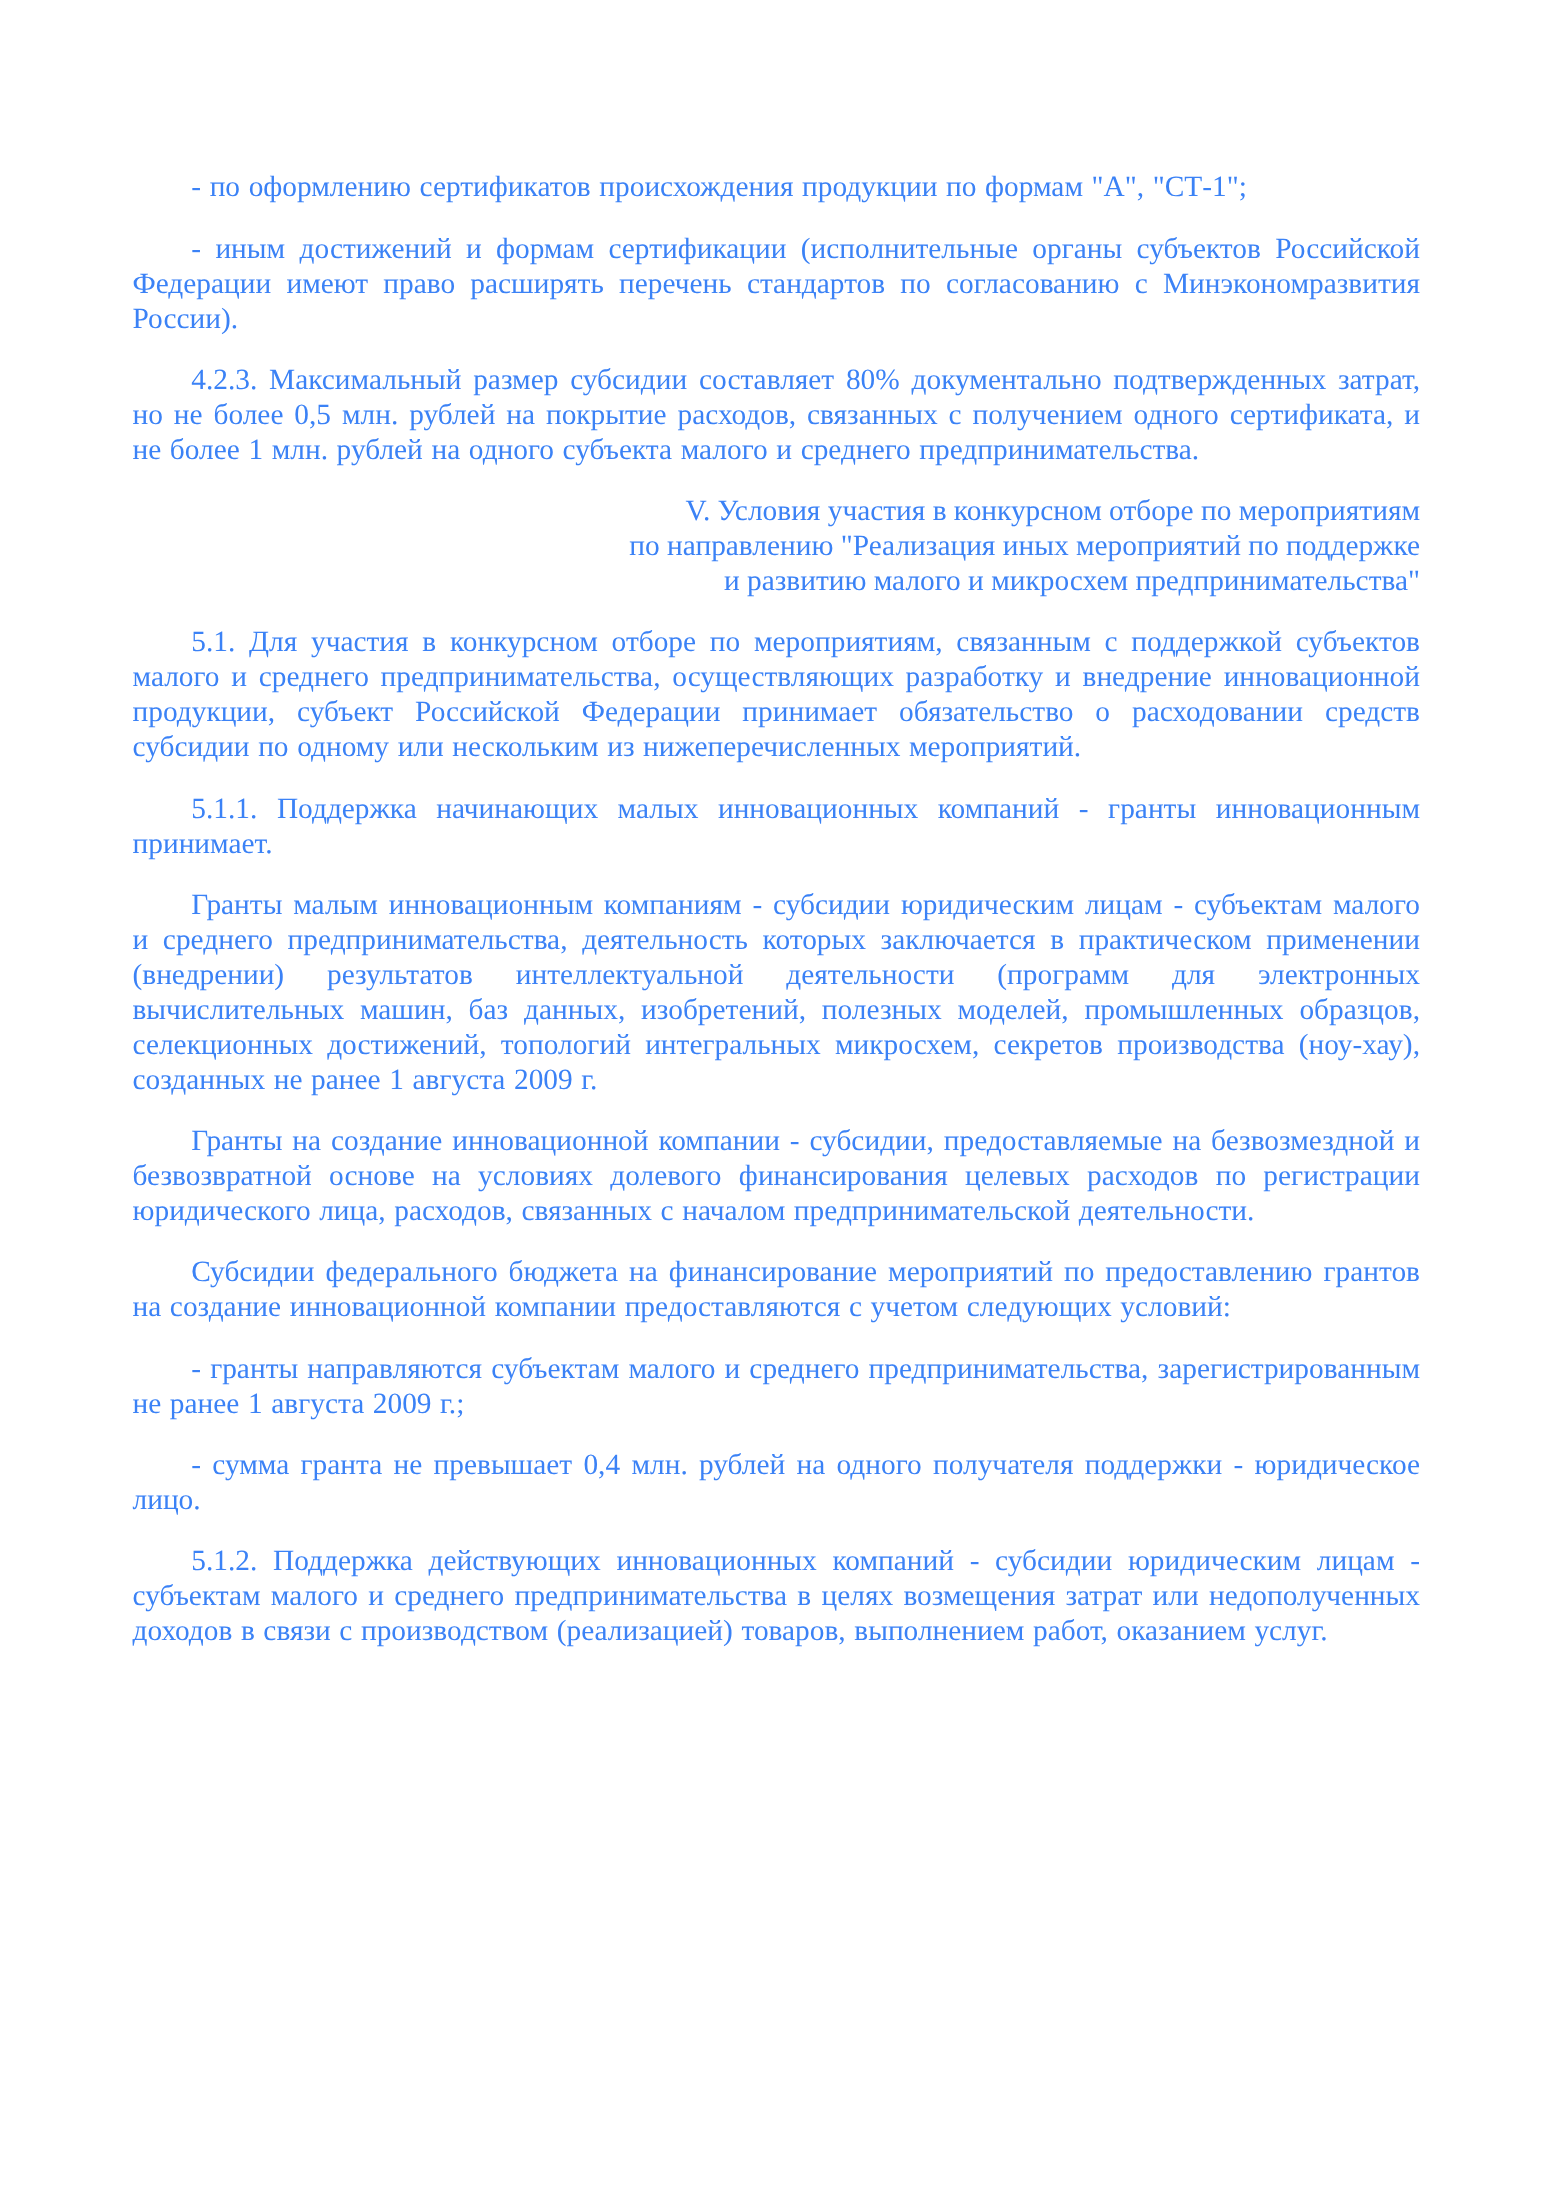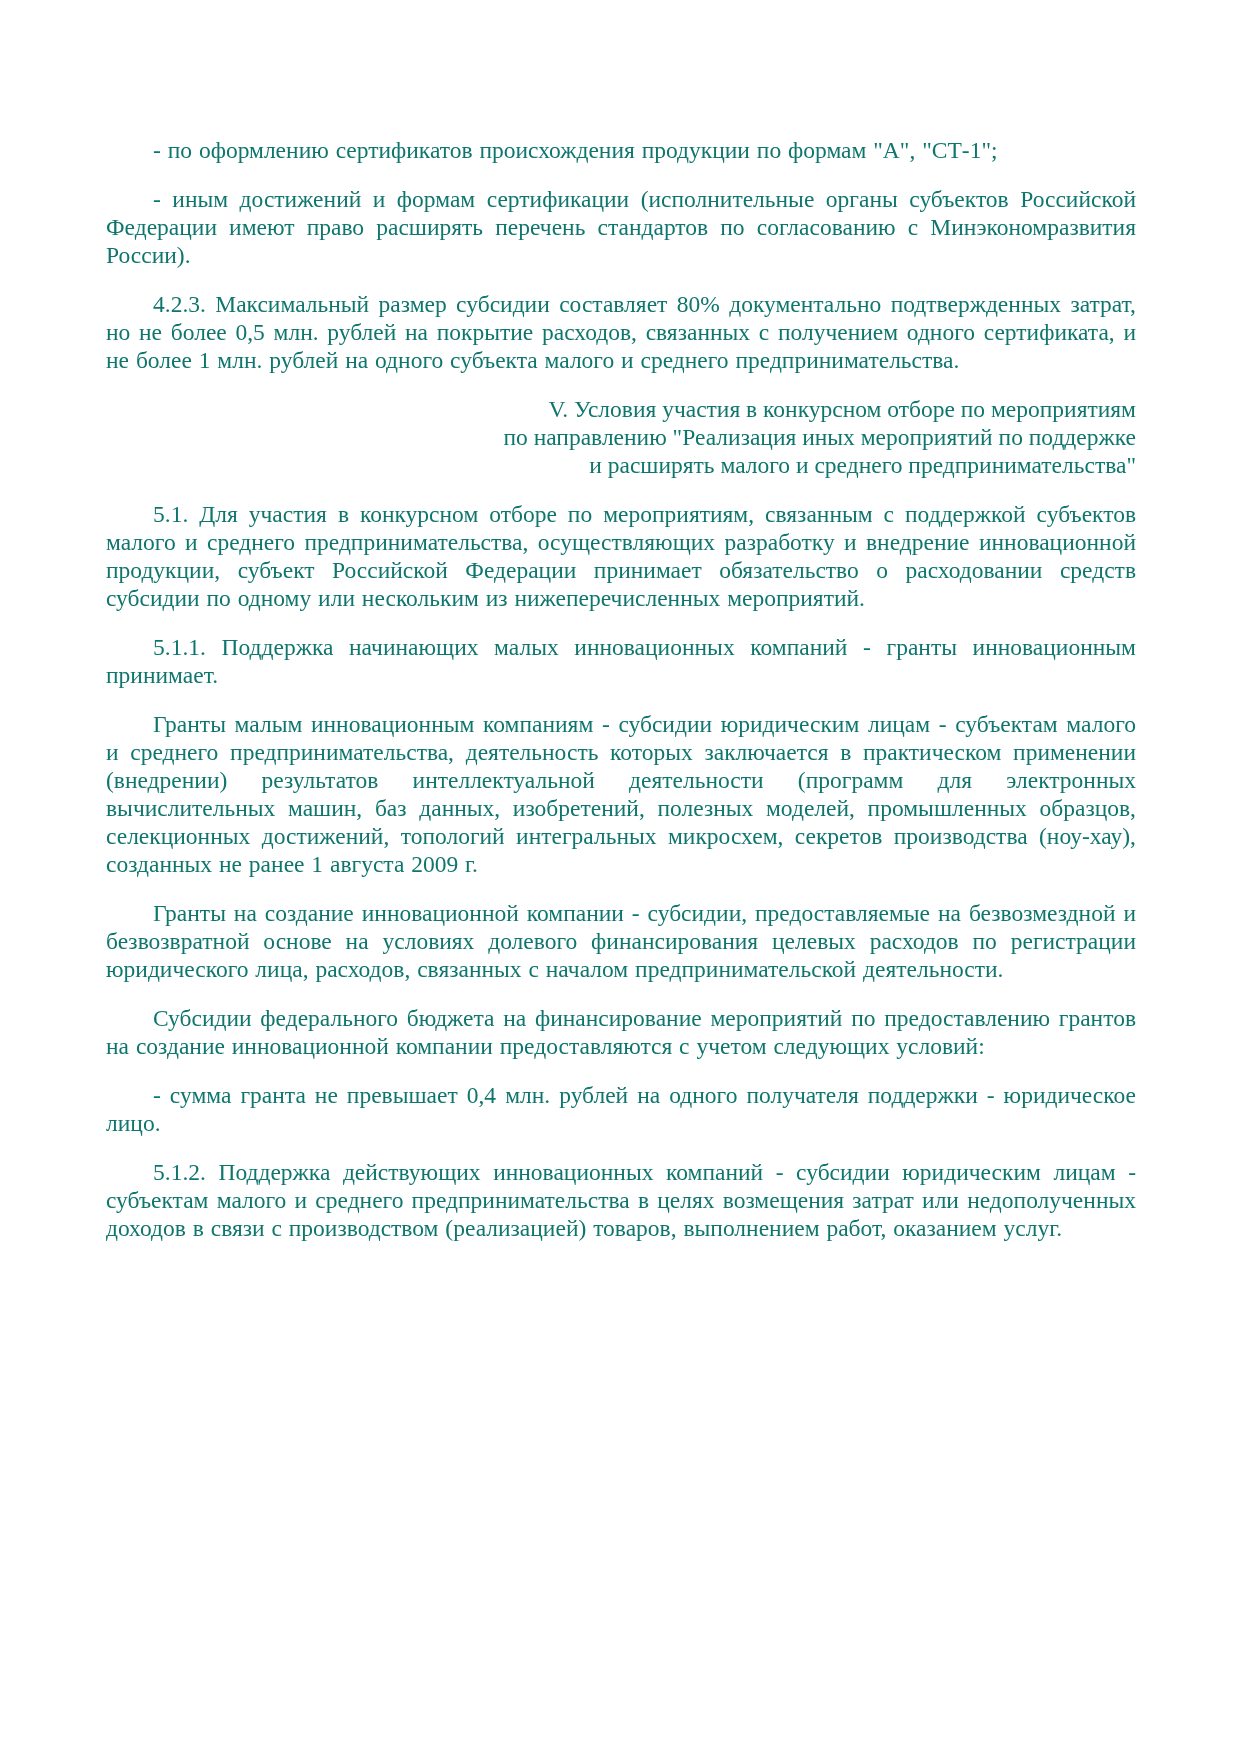--- a/index.html
+++ b/index.html
@@ -10,21 +10,21 @@
   .page {
     position: relative;
     width: 1240px;
     min-height: 1754px;
     box-sizing: border-box;
     background: #ffffff;
     padding: 136px 104px 60px 106px;
     font-family: "Liberation Serif", "DejaVu Serif", serif;
     font-size: 23.5px;
     line-height: 28px;
-    color: #0f766e;
+    color: #3b82f6;
   }
   .para {
     margin: 0 0 21px 0;
     text-align: justify;
     text-indent: 47px;
     word-spacing: 1px;
   }
   .para.last {
     margin-bottom: 0;
   }
@@ -43,32 +43,33 @@
 
   <p class="para">- по оформлению сертификатов происхождения продукции по формам "А", "СТ-1";</p>
 
   <p class="para">- иным достижений и формам сертификации (исполнительные органы субъектов Российской Федерации имеют право расширять перечень стандартов по согласованию с Минэкономразвития России).</p>
 
   <p class="para">4.2.3. Максимальный размер субсидии составляет 80% документально подтвержденных затрат, но не более 0,5 млн. рублей на покрытие расходов, связанных с получением одного сертификата, и не более 1 млн. рублей на одного субъекта малого и среднего предпринимательства.</p>
 
   <div class="heading">
     <div class="heading-line">V. Условия участия в конкурсном отборе по мероприятиям</div>
     <div class="heading-line">по направлению "Реализация иных мероприятий по поддержке</div>
-    <div class="heading-line">и расширять малого и среднего предпринимательства"</div>
+    <div class="heading-line">и развитию малого и микросхем предпринимательства"</div>
   </div>
 
   <p class="para">5.1. Для участия в конкурсном отборе по мероприятиям, связанным с поддержкой субъектов малого и среднего предпринимательства, осуществляющих разработку и внедрение инновационной продукции, субъект Российской Федерации принимает обязательство о расходовании средств субсидии по одному или нескольким из нижеперечисленных мероприятий.</p>
 
   <p class="para">5.1.1. Поддержка начинающих малых инновационных компаний - гранты инновационным принимает.</p>
 
   <p class="para">Гранты малым инновационным компаниям - субсидии юридическим лицам - субъектам малого и среднего предпринимательства, деятельность которых заключается в практическом применении (внедрении) результатов интеллектуальной деятельности (программ для электронных вычислительных машин, баз данных, изобретений, полезных моделей, промышленных образцов, селекционных достижений, топологий интегральных микросхем, секретов производства (ноу-хау), созданных не ранее 1 августа 2009 г.</p>
 
   <p class="para">Гранты на создание инновационной компании - субсидии, предоставляемые на безвозмездной и безвозвратной основе на условиях долевого финансирования целевых расходов по регистрации юридического лица, расходов, связанных с началом предпринимательской деятельности.</p>
 
   <p class="para">Субсидии федерального бюджета на финансирование мероприятий по предоставлению грантов на создание инновационной компании предоставляются с учетом следующих условий:</p>
 
+  <p class="para">- гранты направляются субъектам малого и среднего предпринимательства, зарегистрированным не ранее 1 августа 2009 г.;</p>
 
   <p class="para">- сумма гранта не превышает 0,4 млн. рублей на одного получателя поддержки - юридическое лицо.</p>
 
   <p class="para">5.1.2. Поддержка действующих инновационных компаний - субсидии юридическим лицам - субъектам малого и среднего предпринимательства в целях возмещения затрат или недополученных доходов в связи с производством (реализацией) товаров, выполнением работ, оказанием услуг.</p>
 
 
 </div>
 
 </body></html>

